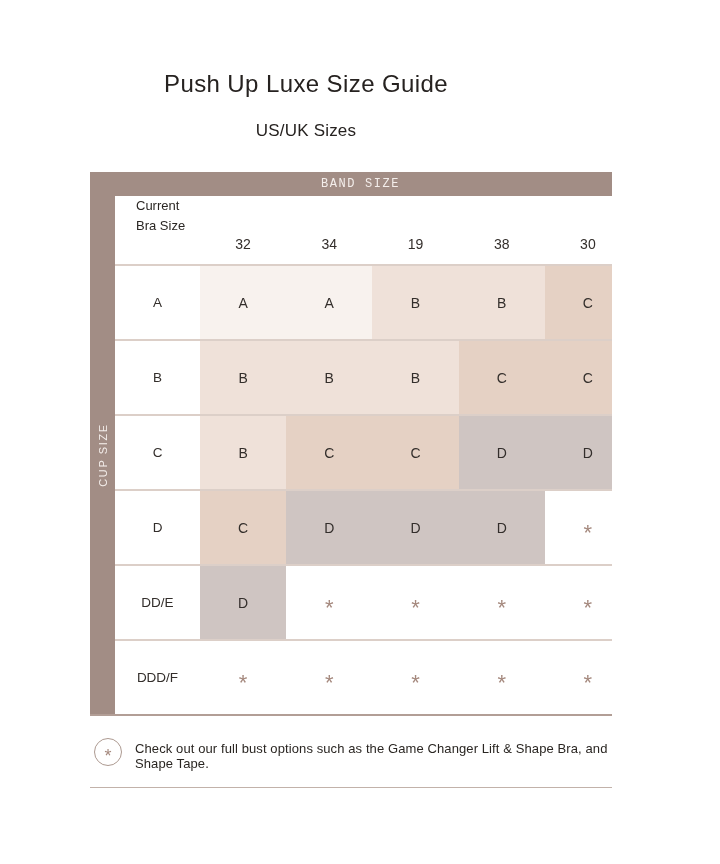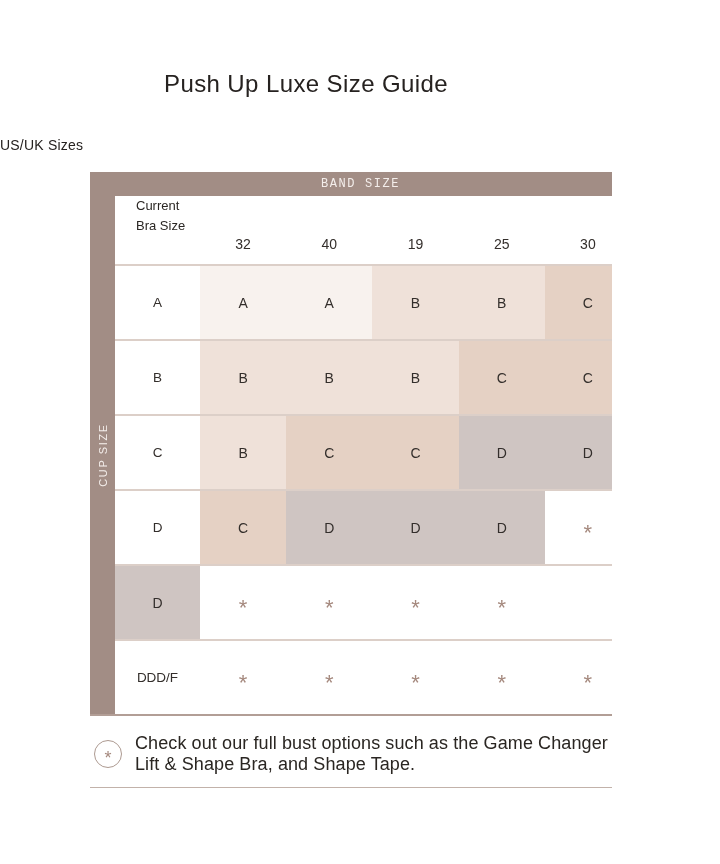--- a/index.html
+++ b/index.html
@@ -26,25 +26,25 @@
     font-weight: 500;
     letter-spacing: 0.4px;
     margin: 0;
     color: #262220;
   }
   .subtitle {
     position: absolute;
     top: 121px;
     left: 0;
     width: 100%;
-    font-size: 14px;
+    text-align: center;
+    font-size: 17px;
     font-weight: 400;
     letter-spacing: 0.2px;
     color: #262220;
-    margin-top: 16px;
   }
   .size-table {
     position: absolute;
     left: 90px;
     top: 172px;
     width: 541px;
   }
   .band-header {
     height: 24px;
     line-height: 24px;
@@ -138,23 +138,24 @@
     border: 1.2px solid #ad9a91;
     border-radius: 50%;
     display: flex;
     align-items: center;
     justify-content: center;
     color: var(--color-star, #a5897e);
     font-size: 18px;
     box-sizing: border-box;
   }
   .foot-text {
-    font-size: 18px;
+    font-size: 13px;
     color: #2a2622;
     letter-spacing: 0.1px;
+    margin-top: 8px;
   }
   .divider {
     position: absolute;
     left: 90px;
     top: 787px;
     width: 541px;
     height: 1px;
     background: var(--color-divider, #c2b2aa);
   }
 </style>
@@ -173,23 +174,23 @@
         <span class="strip-label">CUP SIZE</span>
       </div>
       <div class="grid-area">
 
         <div class="row header-row">
           <div class="corner">
             <span>Current</span>
             <span>Bra Size</span>
           </div>
           <div class="band-size">32</div>
-          <div class="band-size">40</div>
+          <div class="band-size">34</div>
           <div class="band-size">19</div>
-          <div class="band-size">25</div>
+          <div class="band-size">38</div>
           <div class="band-size">30</div>
         </div>
 
         <div class="row">
           <div class="cup-label">A</div>
           <div class="cell" data-level="a">A</div>
           <div class="cell" data-level="a">A</div>
           <div class="cell" data-level="b">B</div>
           <div class="cell" data-level="b">B</div>
           <div class="cell" data-level="c">C</div>
@@ -218,20 +219,21 @@
           <div class="cell" data-level="c">C</div>
           <div class="cell" data-level="d">D</div>
           <div class="cell" data-level="d">D</div>
           <div class="cell" data-level="d">D</div>
           <div class="cell" data-level="star">
               <span>*</span>
             </div>
         </div>
 
         <div class="row">
+          <div class="cup-label">DD/E</div>
           <div class="cell" data-level="d">D</div>
           <div class="cell" data-level="star">
               <span>*</span>
             </div>
           <div class="cell" data-level="star">
               <span>*</span>
             </div>
           <div class="cell" data-level="star">
               <span>*</span>
             </div>

